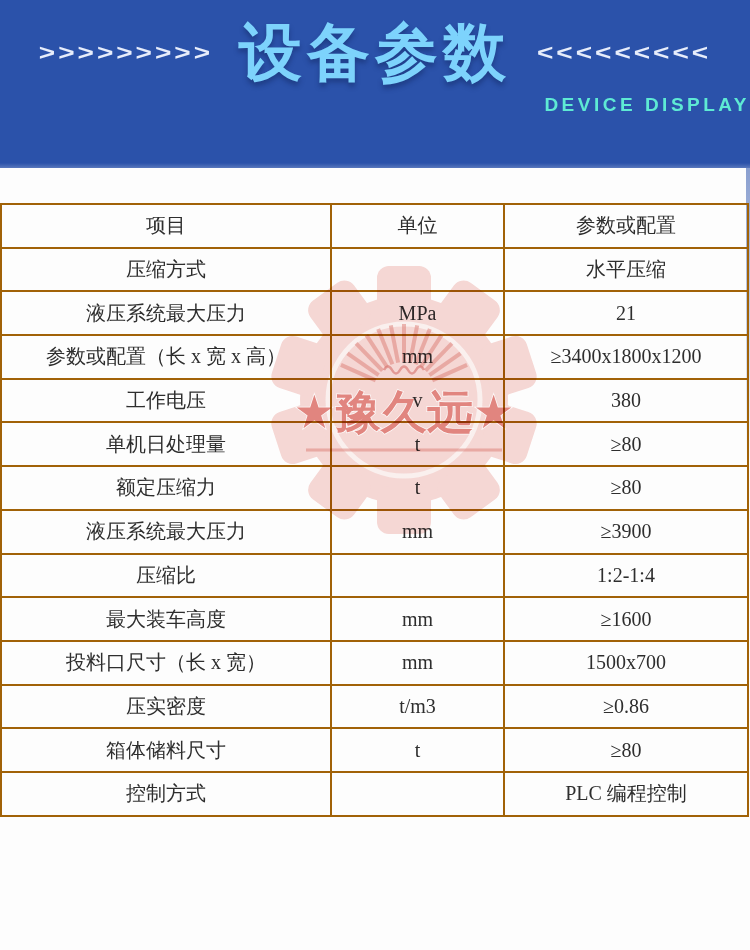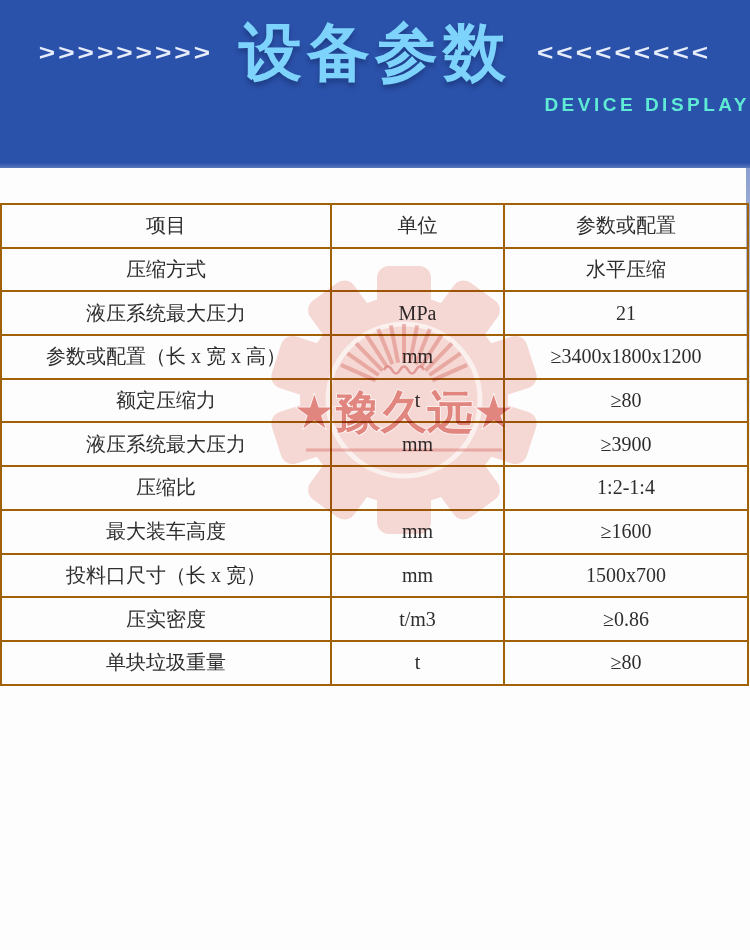--- a/index.html
+++ b/index.html
@@ -77,20 +77,30 @@
           <td>液压系统最大压力</td>
           <td>MPa</td>
           <td>21</td>
         </tr>
         <tr>
           <td>参数或配置（长 x 宽 x 高）</td>
           <td>mm</td>
           <td>≥3400x1800x1200</td>
         </tr>
         <tr>
+          <td>工作电压</td>
+          <td>v</td>
+          <td>380</td>
+        </tr>
+        <tr>
+          <td>单机日处理量</td>
+          <td>t</td>
+          <td>≥80</td>
+        </tr>
+        <tr>
           <td>额定压缩力</td>
           <td>t</td>
           <td>≥80</td>
         </tr>
         <tr>
           <td>液压系统最大压力</td>
           <td>mm</td>
           <td>≥3900</td>
         </tr>
         <tr>
@@ -107,23 +117,28 @@
           <td>投料口尺寸（长 x 宽）</td>
           <td>mm</td>
           <td>1500x700</td>
         </tr>
         <tr>
           <td>压实密度</td>
           <td>t/m3</td>
           <td>≥0.86</td>
         </tr>
         <tr>
-          <td>单块垃圾重量</td>
+          <td>箱体储料尺寸</td>
           <td>t</td>
           <td>≥80</td>
+        </tr>
+        <tr>
+          <td>控制方式</td>
+          <td></td>
+          <td>PLC 编程控制</td>
         </tr>
       </tbody>
     </table>
   </div>
 
   <svg class="watermark" viewBox="0 0 276 276" xmlns="http://www.w3.org/2000/svg">
     <g fill="#efb3ad" opacity="0.62">
       <circle cx="138" cy="138" r="104"></circle>
       <g>
         <rect x="111" y="4" width="54" height="48" rx="12" transform="rotate(0 138 138)"></rect>

